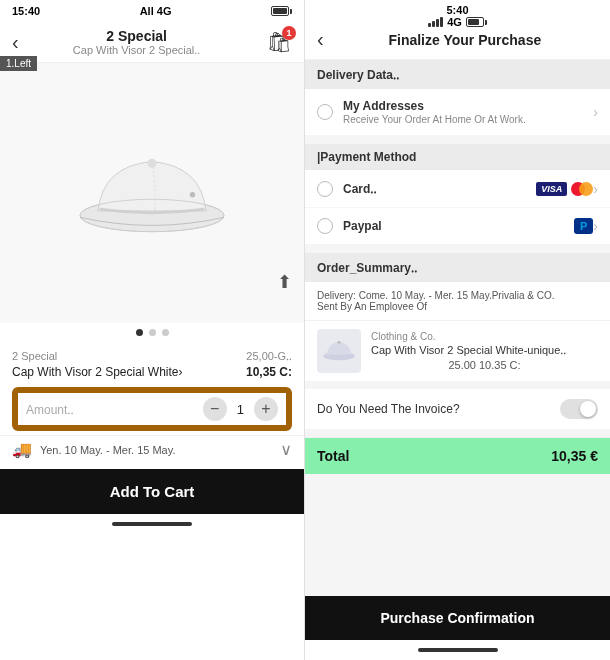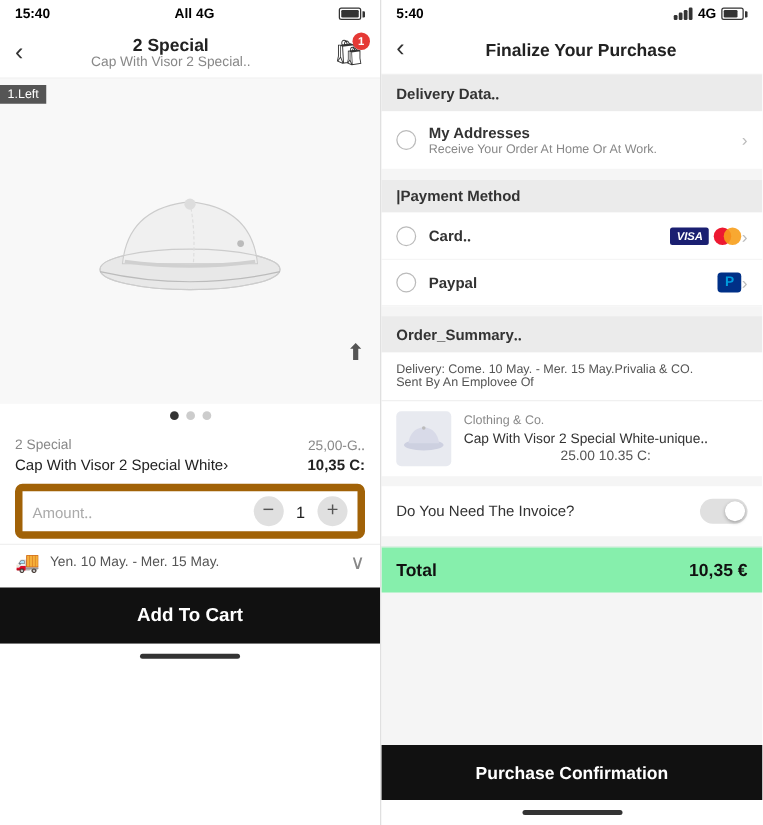--- a/index.html
+++ b/index.html
@@ -91,21 +91,21 @@
       height: 14px;
       font-size: 9px;
       display: flex;
       align-items: center;
       justify-content: center;
       font-weight: 700;
     }
 
     .label-1left {
       position: absolute;
-      top: 68px;
+      top: 56px;
       left: 0;
       background: #555;
       color: white;
       font-size: 10px;
       padding: 2px 6px;
       z-index: 10;
     }
 
     .product-image-area {
       width: 100%;
@@ -267,20 +267,21 @@
     }
 
     .status-bar-right {
       display: flex;
       justify-content: space-between;
       align-items: center;
       padding: 4px 12px;
       font-size: 11px;
       font-weight: 600;
       height: 22px;
+      flex-direction: column;
     }
 
     .right-header {
       display: flex;
       align-items: center;
       padding: 6px 12px 8px;
       border-bottom: 1px solid #f0f0f0;
     }
 
     .right-header-title {

